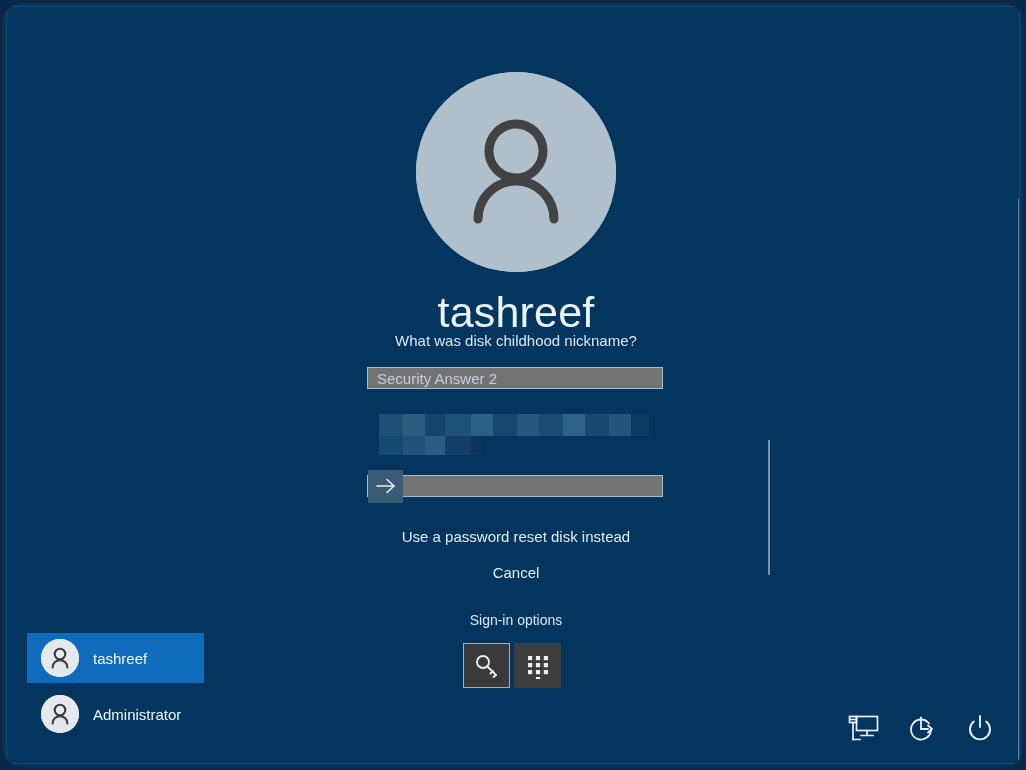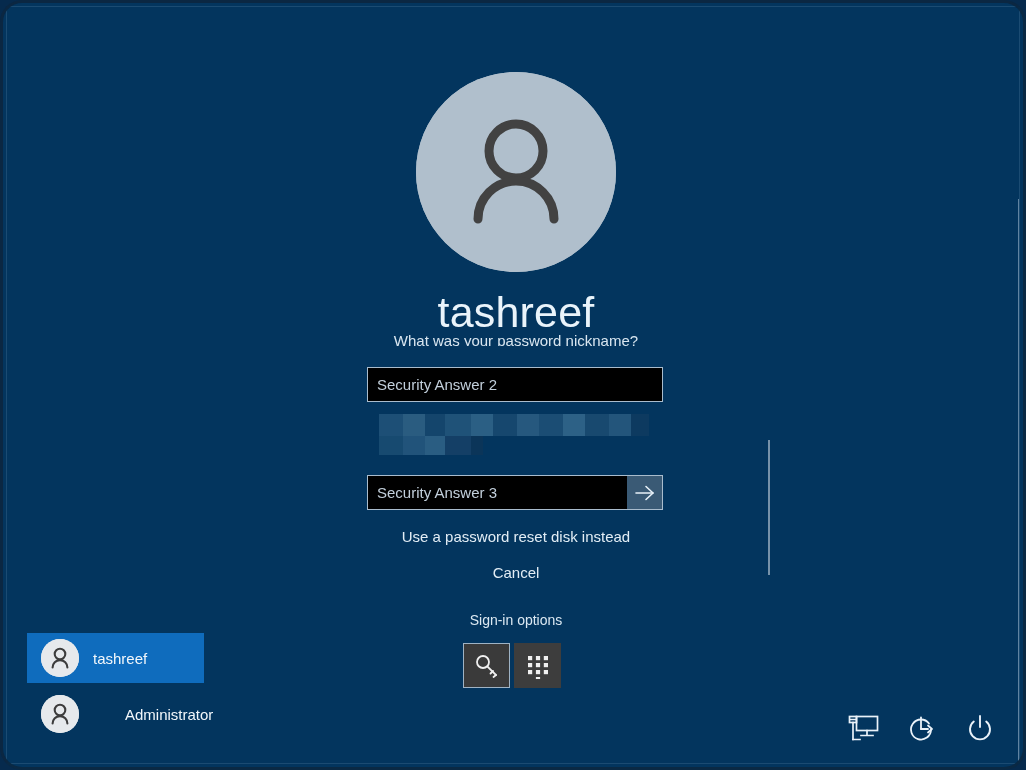--- a/index.html
+++ b/index.html
@@ -89,23 +89,23 @@
   #question-text span {
     display: inline-block;
     margin-top: -4px;
   }
 
   
   .field-wrap {
     position: absolute;
     left: 364px;
     width: 296px;
-    height: 35px;
+    height: 22px;
     box-sizing: border-box;
-    background: #000000;
+    background: #737373;
     border: 1px solid #a9bccd;
     display: flex;
     align-items: center;
   }
   #field-2 { top: 364px; }
   #field-3 { top: 472px; }
 
   .field-input {
     flex: 1;
     background: transparent;
@@ -224,21 +224,21 @@
     align-items: center;
     justify-content: center;
   }
   .user-avatar svg { display: block; }
   .user-name {
     margin-left: 14px;
     font-size: 15px;
     color: #f2f7fb;
     white-space: nowrap;
   }
-  #user-row-admin { margin-top: 6px; gap: 32px; }
+  #user-row-admin { margin-top: 6px; }
 
   
   #system-icons {
     position: absolute;
     right: 26px;
     bottom: 22px;
     display: flex;
     align-items: center;
     gap: 24px;
   }
@@ -285,21 +285,21 @@
         <g fill="none" stroke="#424242" stroke-width="9" stroke-linecap="round">
           <circle cx="100" cy="79" r="27"></circle>
           <path d="M62 147 a38 38 0 0 1 76 0"></path>
         </g>
       </svg>
     </div>
 
     <div id="account-name">tashreef</div>
 
     <div id="question-text">
-      <span>What was your password nickname?</span>
+      <span>What was disk childhood nickname?</span>
     </div>
 
     <div class="field-wrap" id="field-2">
       <input class="field-input" type="text" placeholder="Security Answer 2" style="">
     </div>
 
     <div id="censored-block">
       <span class="mos" style="left:0px;   top:0px;  width:24px; height:22px; background:#1d4f76;"></span>
       <span class="mos" style="left:24px;  top:0px;  width:22px; height:22px; background:#2a5c80;"></span>
       <span class="mos" style="left:46px;  top:0px;  width:20px; height:22px; background:#14456c;"></span>
@@ -314,21 +314,20 @@
       <span class="mos" style="left:252px; top:0px;  width:18px; height:22px; background:#0d3a60;"></span>
 
       <span class="mos" style="left:0px;   top:22px; width:24px; height:19px; background:#174a70;"></span>
       <span class="mos" style="left:24px;  top:22px; width:22px; height:19px; background:#21537a;"></span>
       <span class="mos" style="left:46px;  top:22px; width:20px; height:19px; background:#2a5d82;"></span>
       <span class="mos" style="left:66px;  top:22px; width:26px; height:19px; background:#143f66;"></span>
       <span class="mos" style="left:92px;  top:22px; width:12px; height:19px; background:#0b3559;"></span>
     </div>
 
     <div class="field-wrap" id="field-3">
-      <input class="field-input" type="text" placeholder="Security Answer 3" style="">
       <button id="submit-arrow">
         <svg width="20" height="16" viewBox="0 0 20 16" aria-hidden="true">
           <g stroke="#e8f1f8" stroke-width="1.6" fill="none" stroke-linecap="round" stroke-linejoin="round">
             <line x1="1" y1="8" x2="18" y2="8"></line>
             <polyline points="11,1.5 18,8 11,14.5"></polyline>
           </g>
         </svg>
       </button>
     </div>
 

